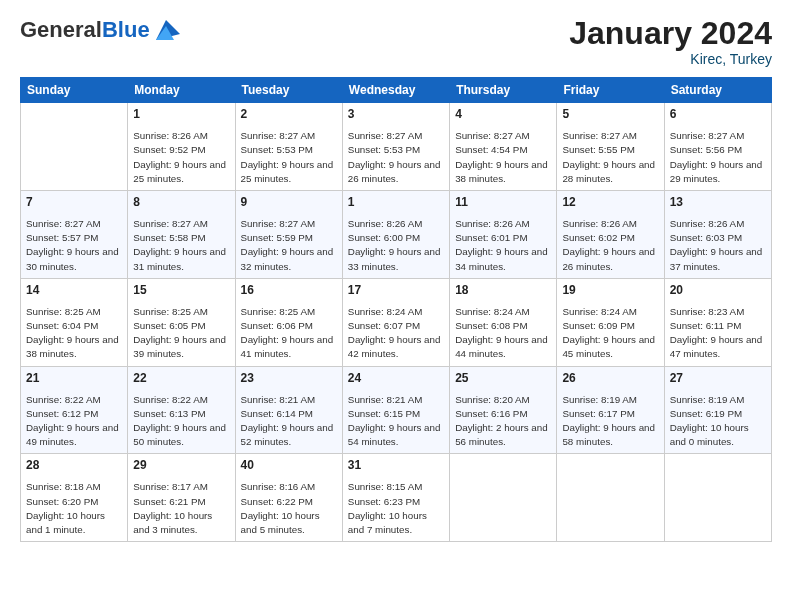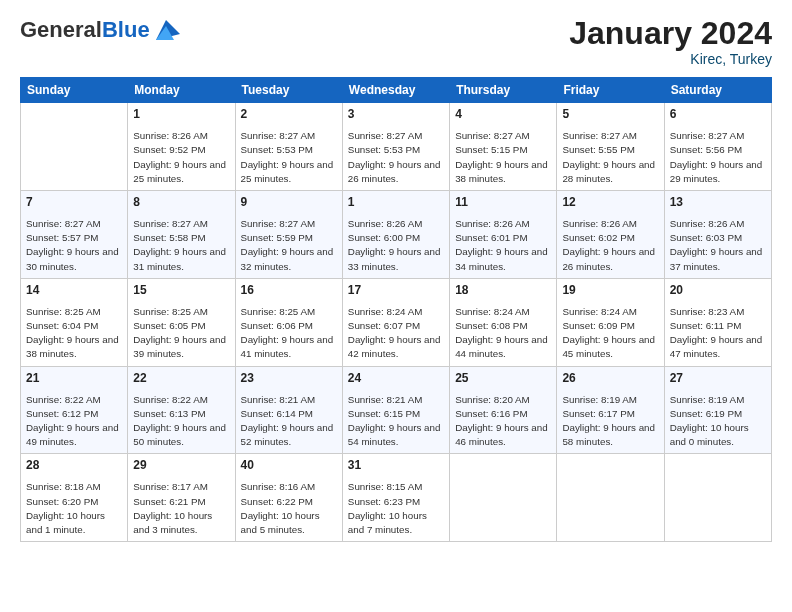--- a/index.html
+++ b/index.html
@@ -160,21 +160,21 @@
         <div class="day-info">
           <span>Sunrise: 8:27 AM</span><br>
           <span>Sunset: 5:53 PM</span><br>
           <span>Daylight: 9 hours and 26 minutes.</span>
         </div>
       </td>
           <td>
         <span class="day-num">4</span>
         <div class="day-info">
           <span>Sunrise: 8:27 AM</span><br>
-          <span>Sunset: 5:15 PM</span><br>
+          <span>Sunset: 4:54 PM</span><br>
           <span>Daylight: 9 hours and 38 minutes.</span>
         </div>
       </td>
           <td>
         <span class="day-num">5</span>
         <div class="day-info">
           <span>Sunrise: 8:27 AM</span><br>
           <span>Sunset: 5:55 PM</span><br>
           <span>Daylight: 9 hours and 28 minutes.</span>
         </div>
@@ -335,21 +335,21 @@
           <span>Sunrise: 8:21 AM</span><br>
           <span>Sunset: 6:15 PM</span><br>
           <span>Daylight: 9 hours and 54 minutes.</span>
         </div>
       </td>
           <td>
         <span class="day-num">25</span>
         <div class="day-info">
           <span>Sunrise: 8:20 AM</span><br>
           <span>Sunset: 6:16 PM</span><br>
-          <span>Daylight: 9 hours and 46 minutes.</span>
+          <span>Daylight: 2 hours and 56 minutes.</span>
         </div>
       </td>
           <td>
         <span class="day-num">26</span>
         <div class="day-info">
           <span>Sunrise: 8:19 AM</span><br>
           <span>Sunset: 6:17 PM</span><br>
           <span>Daylight: 9 hours and 58 minutes.</span>
         </div>
       </td>

